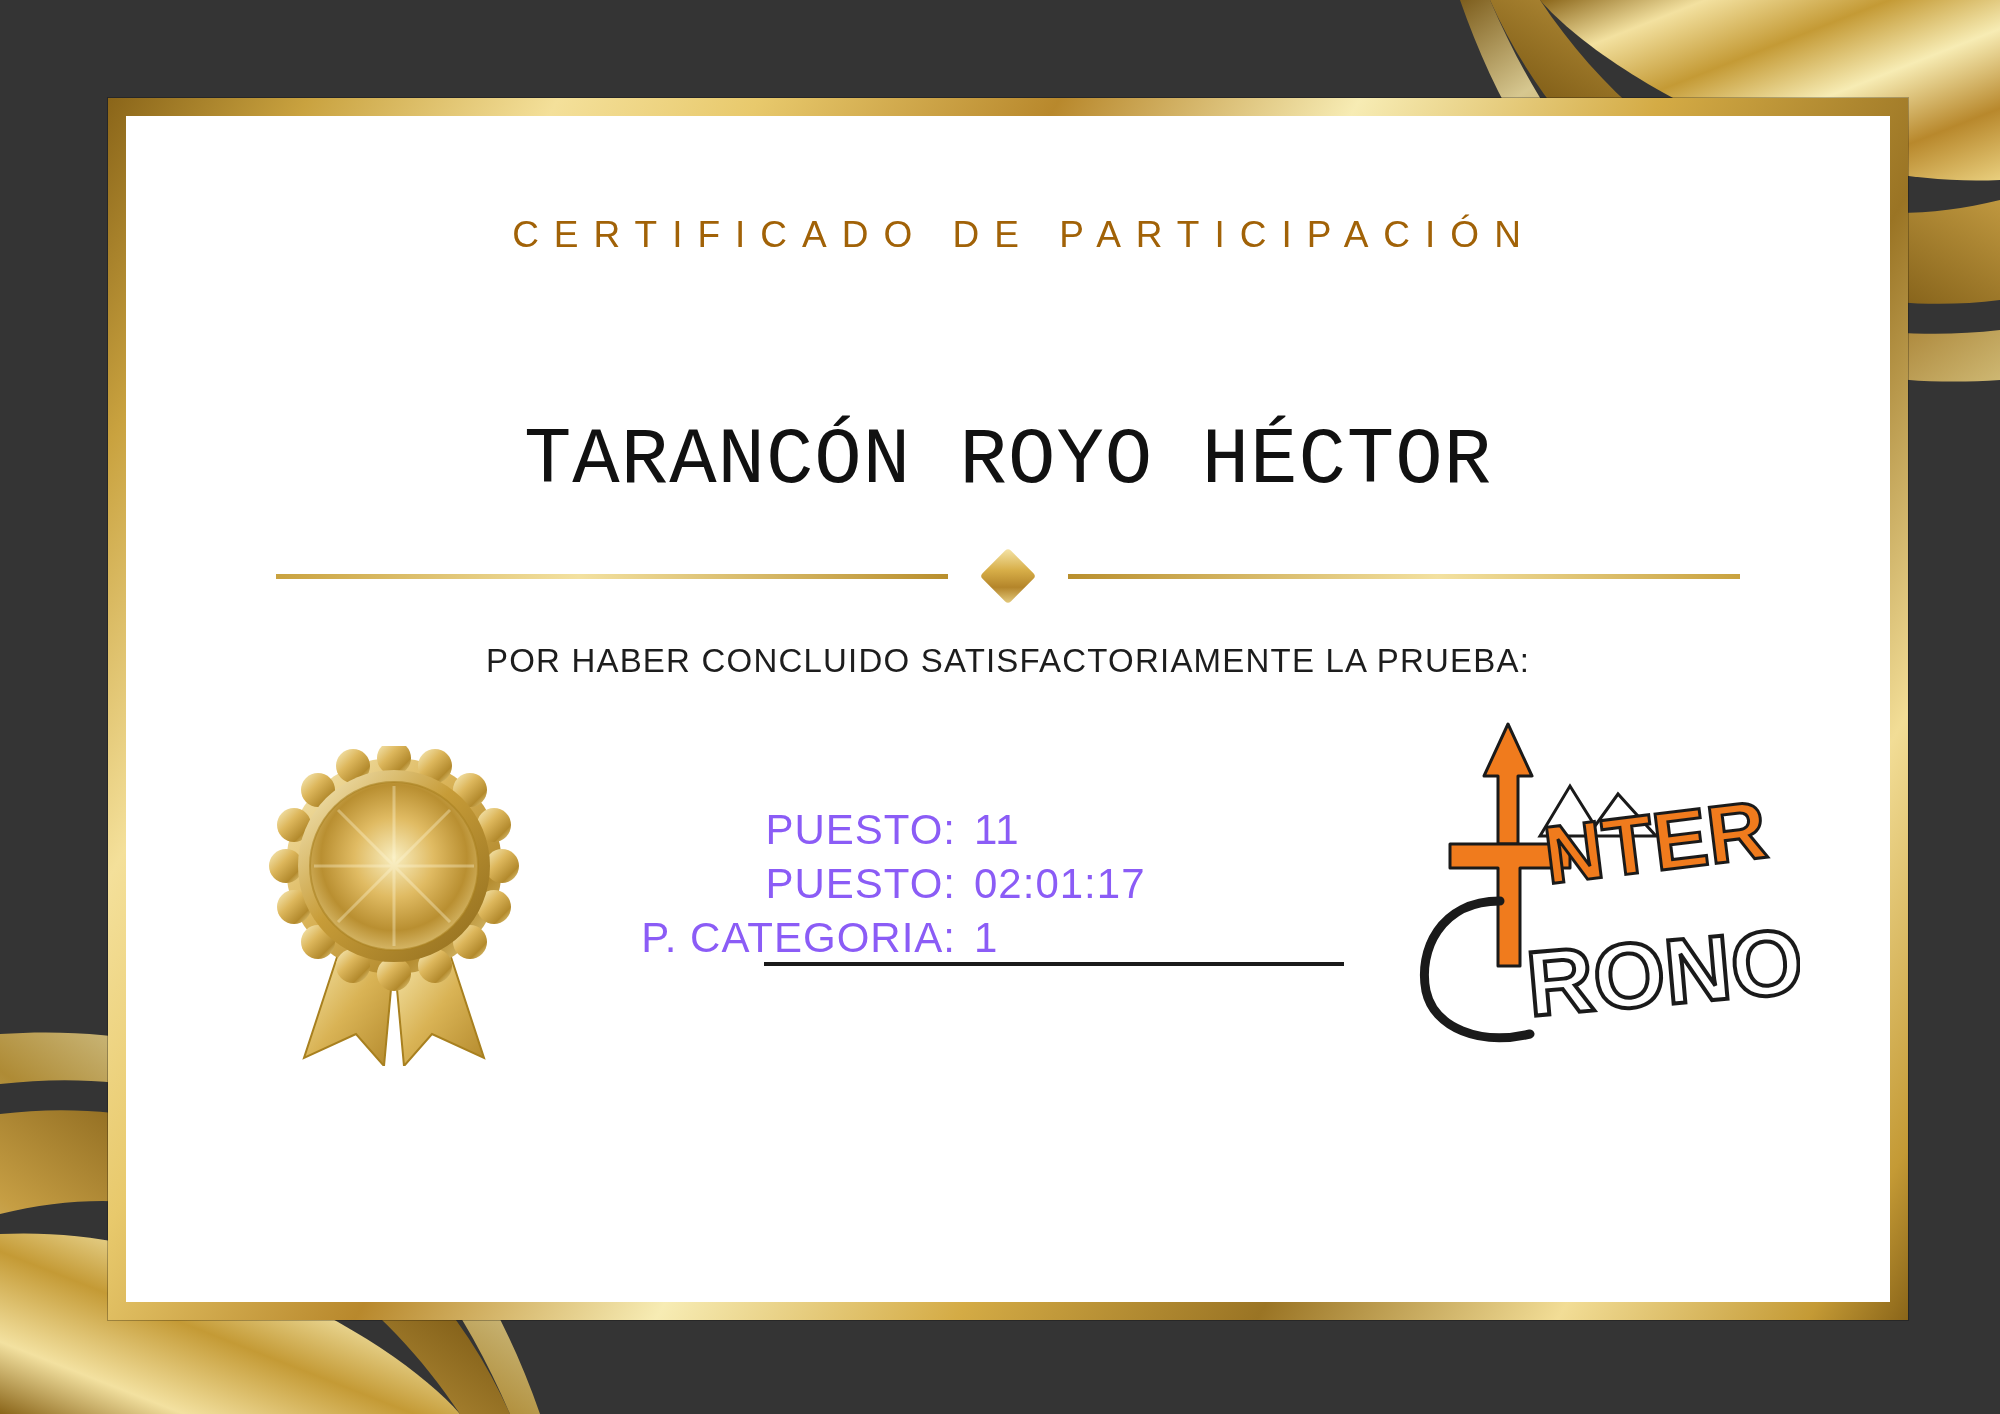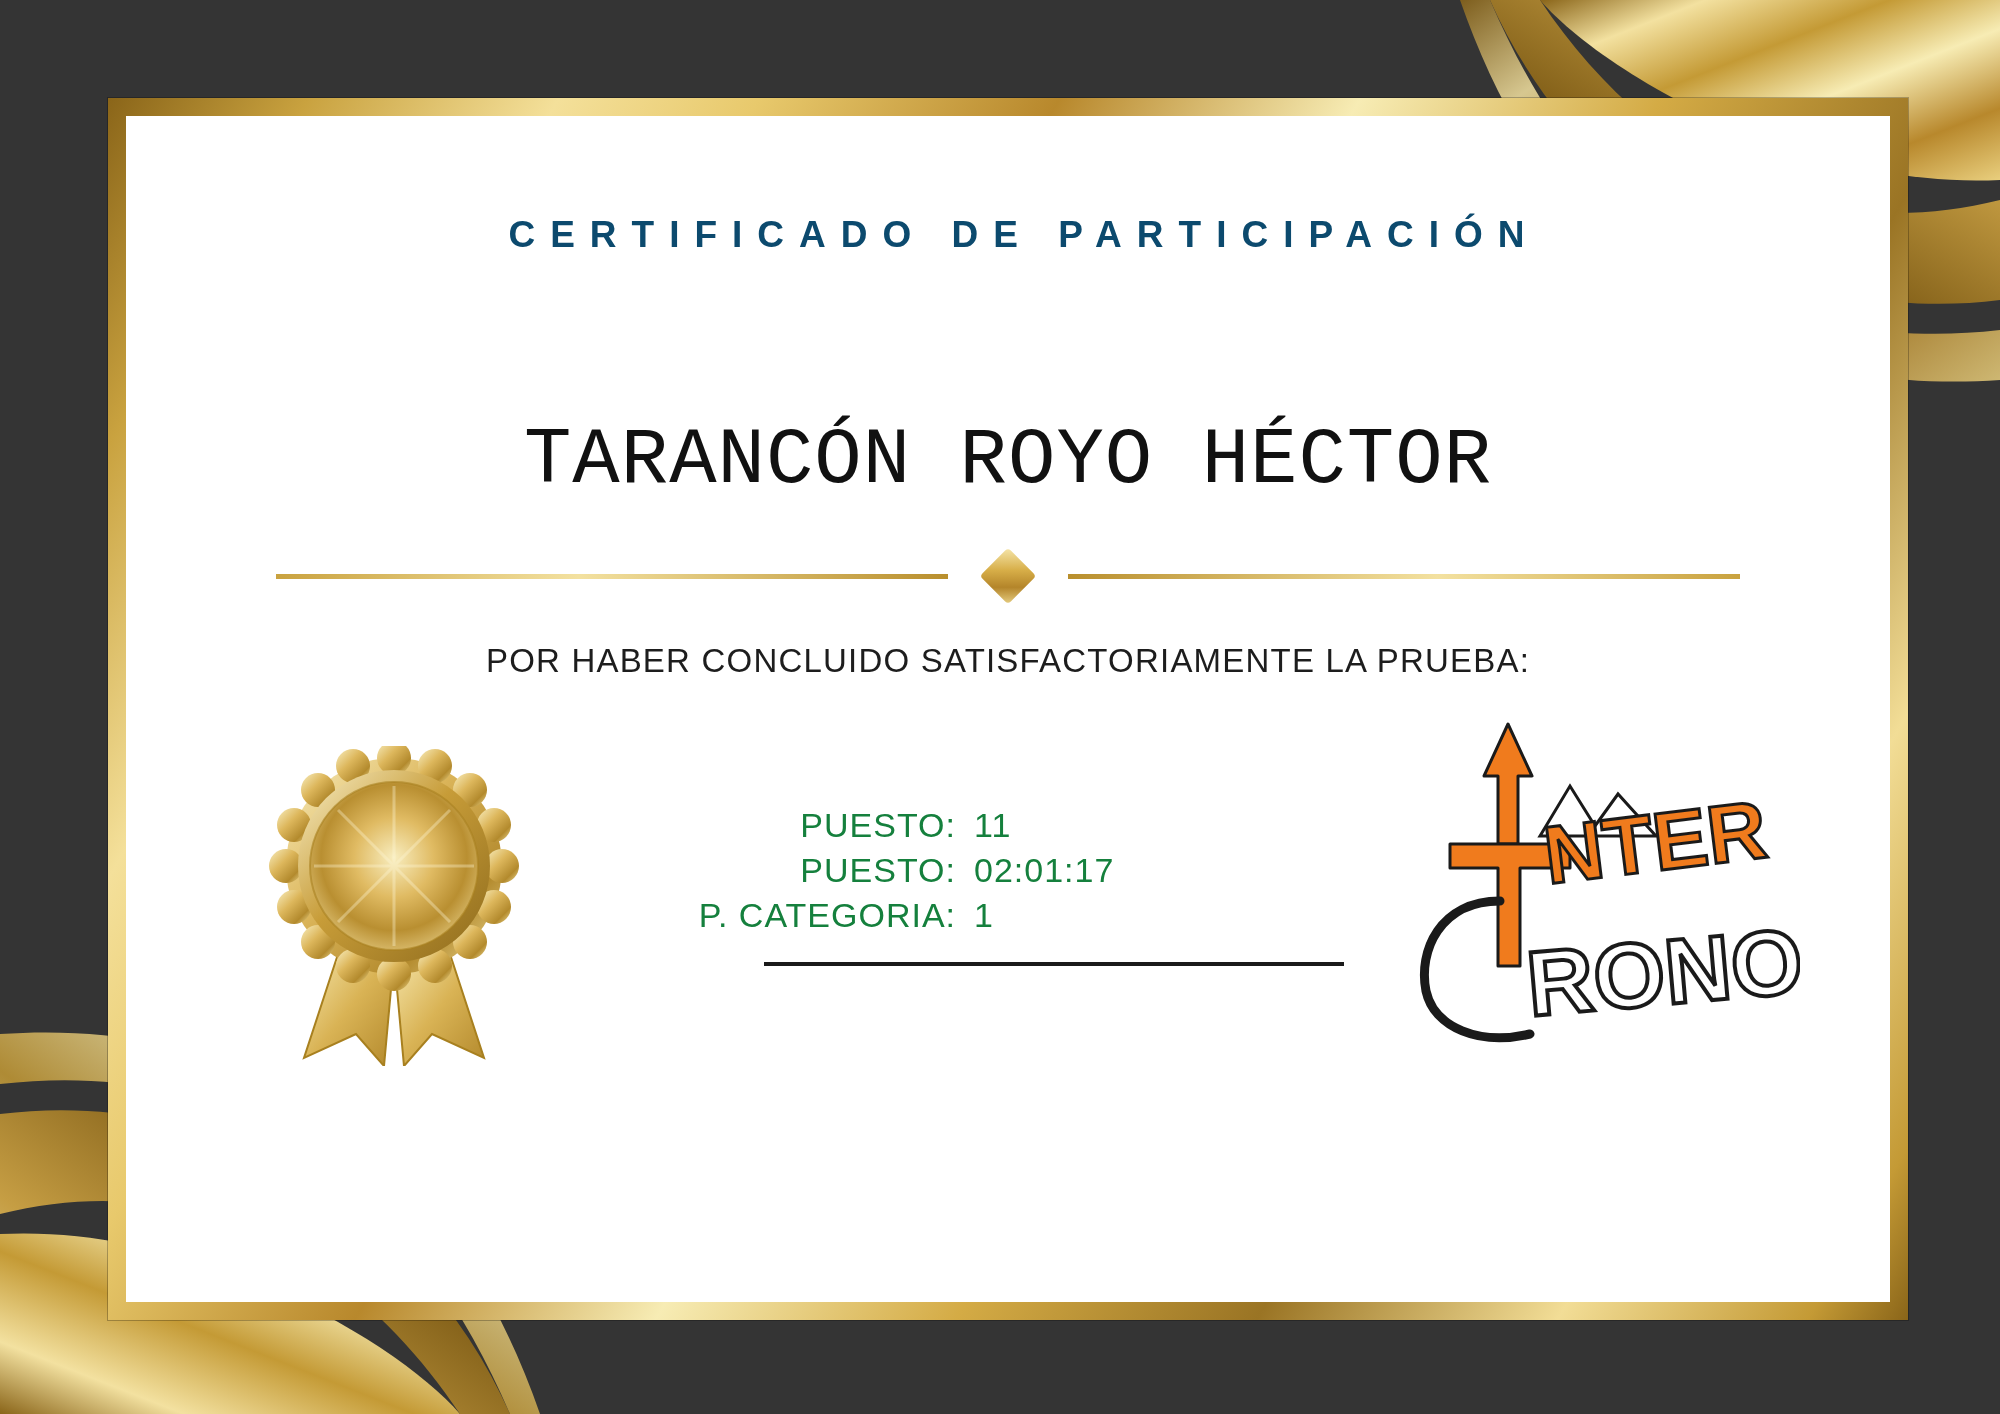--- a/index.html
+++ b/index.html
@@ -57,22 +57,22 @@
 
   
   .cert-heading {
     position: absolute;
     top: 98px;
     left: 0;
     right: 0;
     text-align: center;
     font-size: 37px;
     letter-spacing: 15px;
-    color: #0c4a6e;
-    font-weight: 700;
+    color: #a16207;
+    font-weight: 400;
     white-space: nowrap;
     margin-left: 32px;
   }
 
   
   .recipient-name {
     position: absolute;
     top: 300px;
     left: 0;
     right: 0;
@@ -138,22 +138,22 @@
     position: absolute;
     top: 690px;
     left: 500px;
     width: 600px;
   }
   .result-row {
     display: flex;
     justify-content: flex-start;
     align-items: baseline;
     margin-bottom: 6px;
-    font-size: 34px;
-    color: #15803d;
+    font-size: 42px;
+    color: #8b5cf6;
     letter-spacing: 1px;
   }
   .result-label {
     width: 330px;
     text-align: right;
     padding-right: 18px;
     white-space: nowrap;
   }
   .result-value {
     text-align: center;

